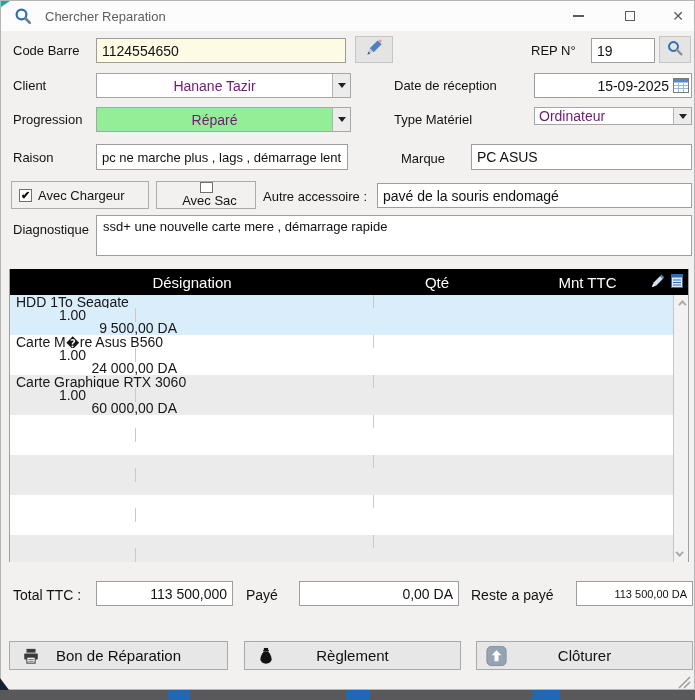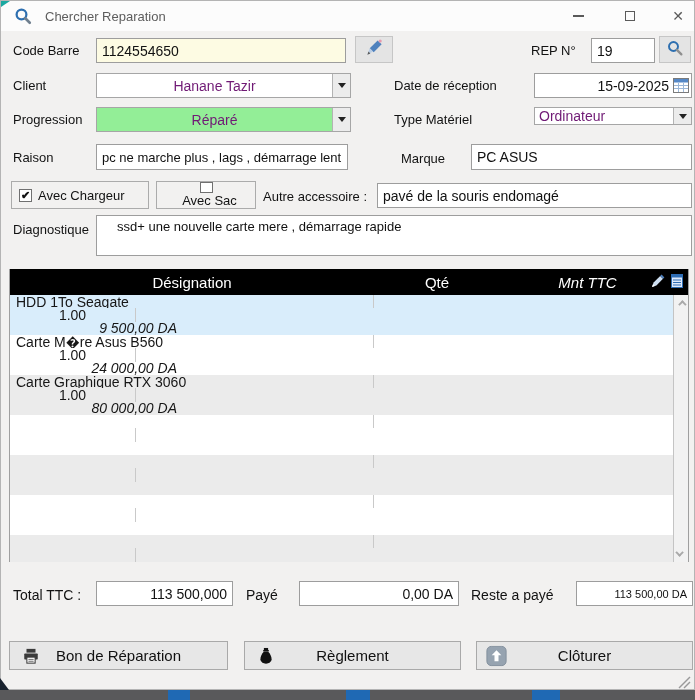--- a/index.html
+++ b/index.html
@@ -37,21 +37,21 @@
   .groupbox { position:absolute; border:1px solid #ababab; display:flex; align-items:center; padding-left:7px; }
   .checkbox { width:13px; height:13px; background:#fff; border:1px solid #707070; margin-right:6px;
               display:flex; align-items:center; justify-content:center; font-size:11px; font-weight:bold; color:#111; line-height:11px; }
   .cb-label { font-size:13px; color:#121212; white-space:nowrap; }
 
   
   .table { position:absolute; left:8px; top:268px; width:680px; height:293px;
            border-left:1px solid #9f9f9f; border-right:1px solid #9f9f9f; border-bottom:1px solid #9f9f9f; background:#fff; }
   .thead { position:relative; width:100%; height:26px; background:#000; color:#fff; display:flex; }
   .th { font-size:15px; display:flex; align-items:center; justify-content:center; height:100%; }
-  .c1 { width:364px; } .c2 { width:126px; } .c3 { width:175px;font-style:italic; }
+  .c1 { width:364px; } .c2 { width:126px; } .c3 { width:175px; }
   .th-icons { position:absolute; right:3px; top:4px; display:flex; gap:3px; }
   .tbody { position:absolute; left:0; top:26px; width:664px; height:267px; overflow:hidden; }
   .tr { display:flex; width:665px; height:40px;flex-direction:column; }
   .td { font-size:14px; color:#161616; display:flex; align-items:center; height:100%;
         border-right:1px solid #c9c9c9; overflow:hidden; white-space:nowrap; }
   .td.c1 { padding-left:6px; }
   .td.c2 { justify-content:center; }
   .td.c3 { justify-content:flex-end; padding-right:8px; border-right:none; }
   .tr.sel { background:#d9edfb; }
   .tr.alt { background:#ebebeb; }
@@ -174,21 +174,21 @@
     <div class="groupbox" style="left:155px; top:180px; width:100px; height:28px;flex-direction:column;">
       <span class="checkbox">
         <span></span>
       </span>
       <span class="cb-label">Avec Sac</span>
     </div>
     <span class="lbl" style="left:262px; top:188px;">Autre accessoire :</span>
     <div class="field" style="left:376px; top:182px; width:315px; height:25px;">pavé de la souris endomagé</div>
 
     <span class="lbl" style="left:12px; top:221px;">Diagnostique</span>
-    <div class="field" style="left:95px; top:214px; width:596px; height:41px; align-items:flex-start; padding:3px 20px; font-size:13px;">ssd+ une nouvelle carte mere , démarrage rapide</div>
+    <div class="field" style="left:95px; top:214px; width:596px; height:41px; align-items:flex-start; padding:3px 6px; font-size:13px;">ssd+ une nouvelle carte mere , démarrage rapide</div>
 
     <div class="table">
       <div class="thead">
         <div class="th c1">Désignation</div>
         <div class="th c2">Qté</div>
         <div class="th c3">Mnt TTC</div>
         <div class="th-icons">
           <span>
             <svg viewBox="0 0 16 16" width="16" height="16">
               <path d="M2 14 l1.6-4.4 6.6-6.6 2.8 2.8 -6.6 6.6 z" fill="#cfe0f2"></path>
@@ -214,21 +214,21 @@
           <div class="td c3">9 500,00 DA</div>
         </div>
         <div class="tr">
           <div class="td c1">Carte M�re Asus B560</div>
           <div class="td c2">1.00</div>
           <div class="td c3">24 000,00 DA</div>
         </div>
         <div class="tr alt">
           <div class="td c1">Carte Graphique RTX 3060</div>
           <div class="td c2">1.00</div>
-          <div class="td c3">80 000,00 DA</div>
+          <div class="td c3">60 000,00 DA</div>
         </div>
         <div class="tr">
             <div class="td c1"></div>
             <div class="td c2"></div>
             <div class="td c3"></div>
           </div>
         <div class="tr alt">
             <div class="td c1"></div>
             <div class="td c2"></div>
             <div class="td c3"></div>

